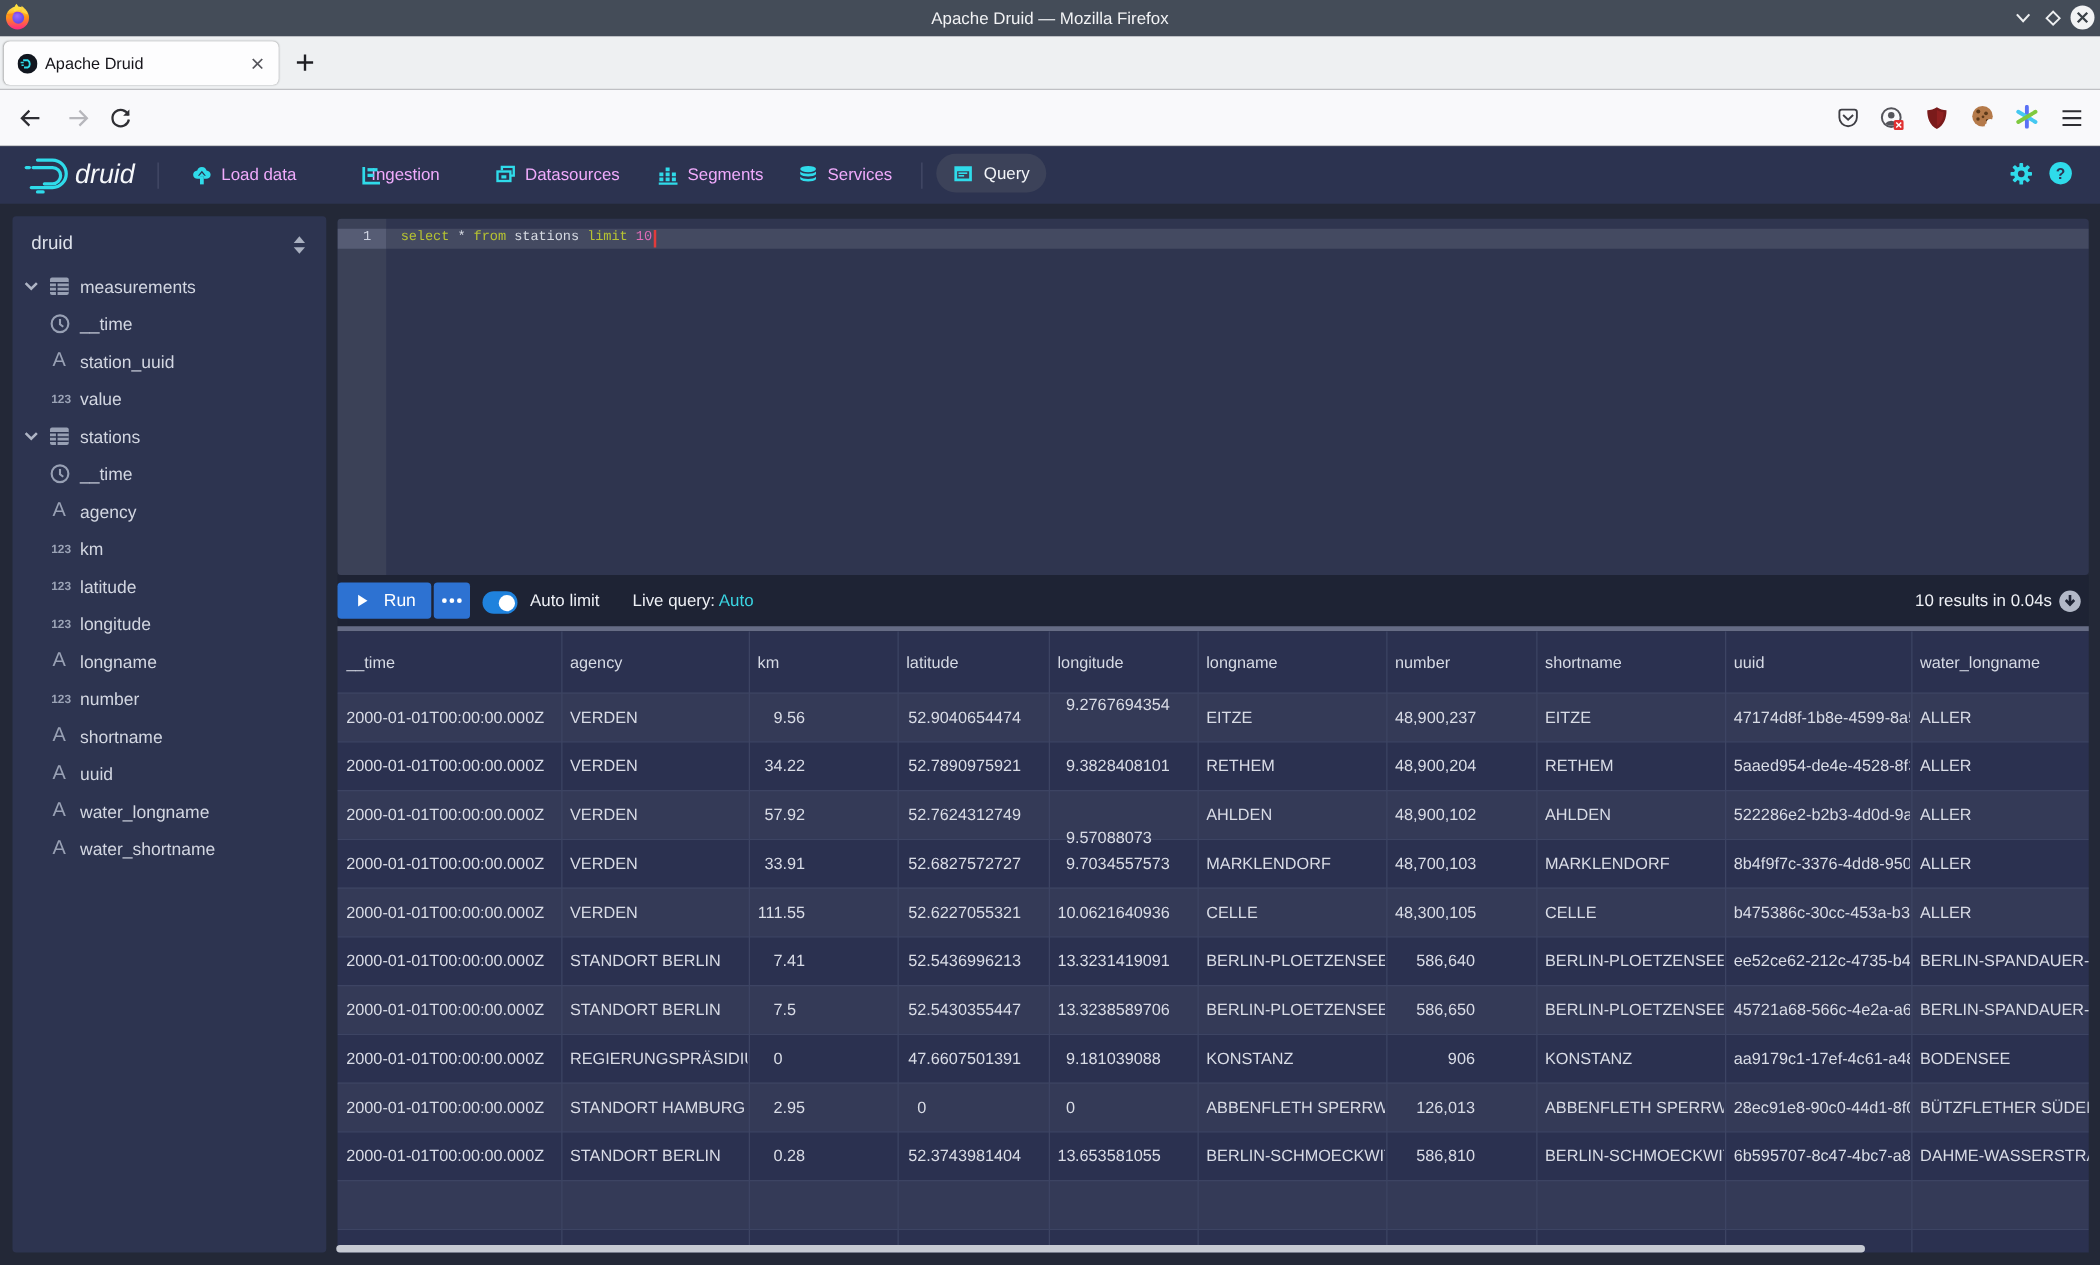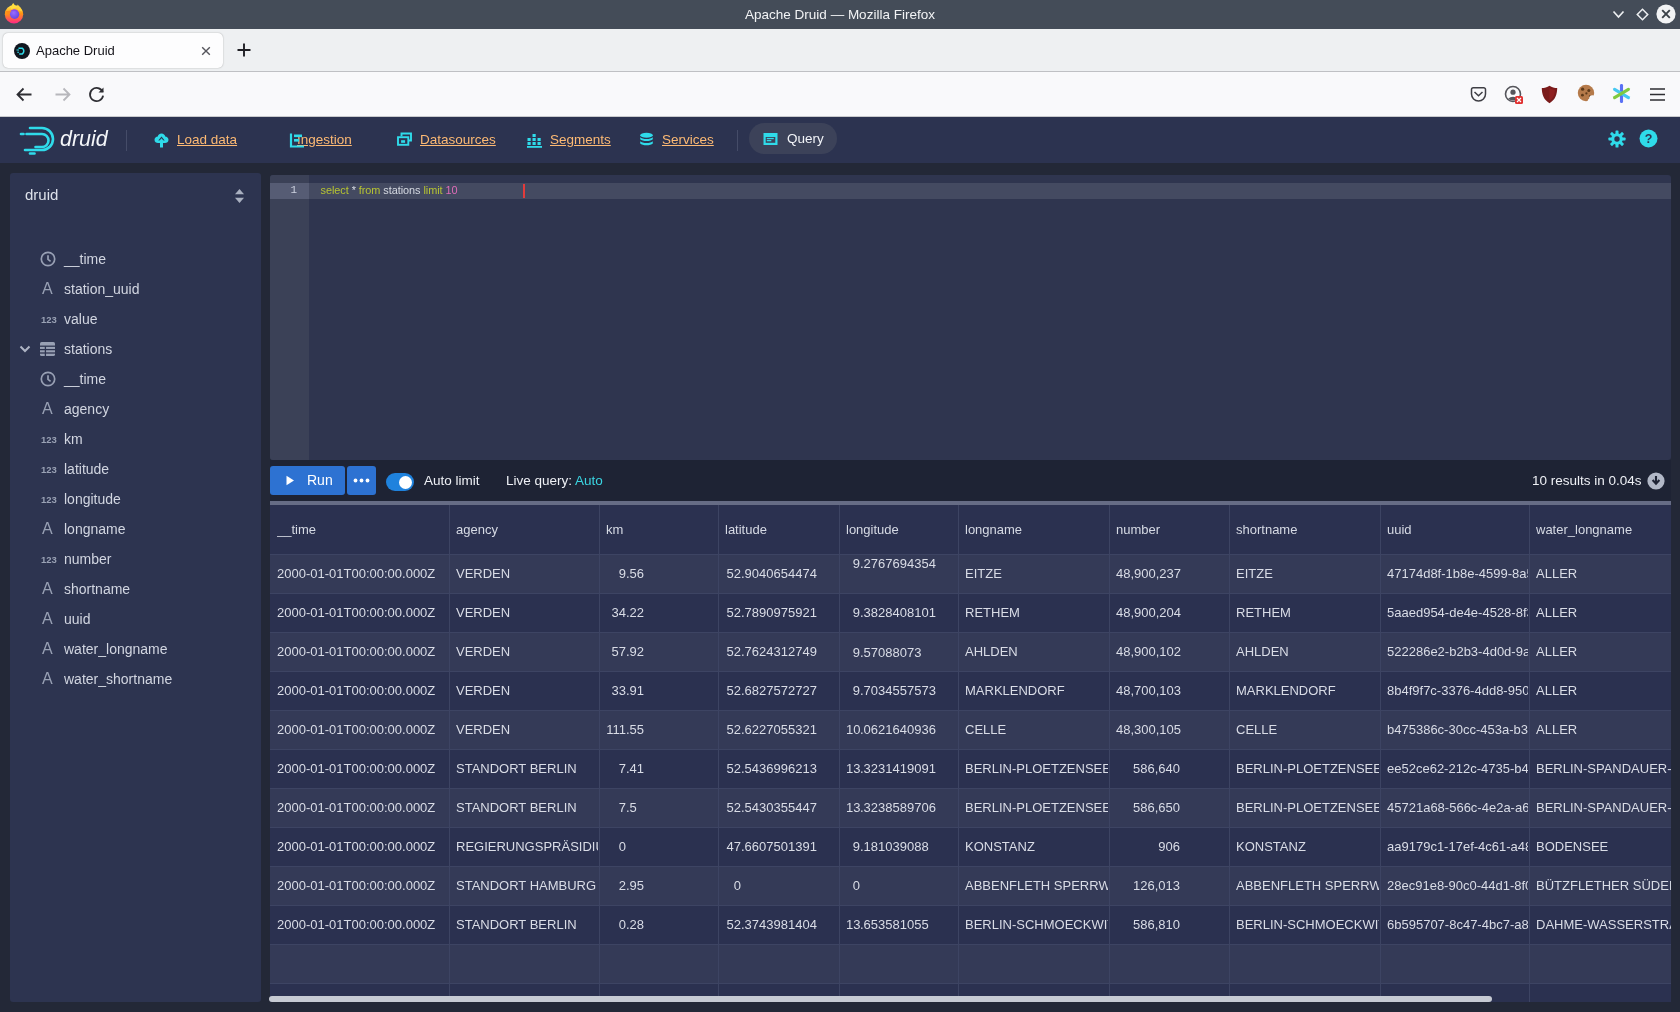--- a/index.html
+++ b/index.html
@@ -11,36 +11,36 @@
 #tabbar { left:0; top:29px; width:1680px; height:43px; background:#eef0f2; border-bottom:1px solid #bfc0c4; }
 #tab { left:3px; top:4px; width:220px; height:35px; background:#fdfdfe; border-radius:5px; box-shadow:0 0 1.5px rgba(0,0,0,.35); }
 #tab .title { left:33px; top:0; line-height:36px; font-size:13px; color:#15141a; position:absolute; }
 #navbar { left:0; top:72px; width:1680px; height:45px; background:#f9f9fb; border-bottom:1px solid #c9cacd; }
 #urlbar { left:233px; top:5px; width:1107px; height:27px; background:#fff; border:1px solid #cfd0d4; border-radius:4px; position:absolute; }
 #urlbar .txt { position:absolute; left:60px; top:0; line-height:26px; font-size:14px; letter-spacing:0.4px; color:#15141a; white-space:nowrap; }
 #urlbar .txt .dim { color:#6b6b70; }
 
 #dheader { left:0; top:117px; width:1680px; height:46px; background:#2c3350; }
 .dsep { position:absolute; top:13px; width:1px; height:21px; background:#454c68; }
-.navitem { position:absolute; top:0; height:46px; line-height:46px; color:#fdba74; font-size:13.5px;text-decoration:underline; }
+.navitem { position:absolute; top:0; height:46px; line-height:46px; color:#f0abfc; font-size:13.5px; }
 .navitem svg { position:absolute; top:15px; left:0; }
 #querypill { position:absolute; left:749px; top:6px; width:88px; height:31px; background:#3c4259; border-radius:16px; color:#f2f4f8; font-size:13.5px; line-height:31px; }
 
 #sidebar { left:10px; top:173px; width:251px; height:829px; background:#2d3450; border-radius:3px; }
 #sidebar .hd { position:absolute; left:15px; top:13px; font-size:15px; color:#dde1ea; }
 .trow { position:absolute; left:0; width:251px; height:30px; color:#d2d6e1; font-size:14px; line-height:30px; }
 .trow .lbl { position:absolute; left:54px; top:0; }
 .trow svg, .trow .i123 { position:absolute; }
 .i123 { left:31px; top:11px; font-size:9.5px; line-height:1; font-weight:bold; color:#9aa2b5; }
 #editor { left:270px; top:175px; width:1401px; height:285px; background:#2f354f; border-radius:3px; overflow:hidden; }
 #gutter { position:absolute; left:0; top:0; width:39px; height:285px; background:#3b4157; }
 #actline { position:absolute; left:39px; top:8px; width:1362px; height:15.5px; background:#444a61; }
 #actgut { position:absolute; left:0; top:8px; width:39px; height:15.5px; background:#565c74; }
 #lnum { position:absolute; left:0; top:8px; width:27px; height:15.5px; text-align:right; font-family:"Liberation Mono",monospace; font-size:11px; line-height:15.5px; color:#ccd1df; }
-#code { position:absolute; left:50.5px; top:8px; height:15.5px; line-height:15.5px; font-family:Liberation Sans, sans-serif; font-size:10.9px; letter-spacing:-0.05px; white-space:pre; color:#d6dae2; }
+#code { position:absolute; left:50.5px; top:8px; height:15.5px; line-height:15.5px; font-family:Liberation Mono, monospace; font-size:10.9px; letter-spacing:-0.05px; white-space:pre; color:#d6dae2; }
 #code .kw { color:#b6c332; }
 #code .num { color:#df6cb8; }
 #cursor { position:absolute; left:252.5px; top:9px; width:2.5px; height:14px; background:#e23b3b; }
 
 #runbar { left:270px; top:460px; width:1401px; height:41px; background:#1e2334; }
 #runbtn { position:absolute; left:0px; top:6px; width:75px; height:29px; background:#2d72d2; border-radius:3px; color:#fff; font-size:14px; line-height:29px; }
 #morebtn { position:absolute; left:77px; top:6px; width:29px; height:29px; background:#2d72d2; border-radius:3px; }
 #toggle { position:absolute; left:116px; top:13px; width:28px; height:18px; background:#1f82dd; border-radius:9px; }
 #toggle .knob { position:absolute; left:13px; top:2.5px; width:13px; height:13px; background:#fff; border-radius:50%; }
 .rbtxt { position:absolute; top:0; height:41px; line-height:41px; font-size:13.5px; color:#eef0f5; }
@@ -230,20 +230,35 @@
       <text x="9.5" y="14" text-anchor="middle" font-family="Liberation Sans" font-size="12.5" font-weight="bold" fill="#2c3350">?</text>
     </svg>
 </div>
 
 <div class="abs" id="sidebar">
     <div class="hd">druid</div>
     <svg style="position:absolute;left:222px;top:15px" width="15" height="16" viewBox="0 0 15 16">
       <path d="M7.5 1 L12 6.3 H3 Z" fill="#a9b0c0"></path>
       <path d="M7.5 15 L12 9.7 H3 Z" fill="#a9b0c0"></path>
     </svg>
+    <div class="trow" style="top:41px">
+      <svg style="left:9px;top:11px" width="12" height="8" viewBox="0 0 12 8">
+        <path d="M1.5 1.5 L6 6 L10.5 1.5" stroke="#aeb4c4" stroke-width="2" fill="none"></path>
+      </svg>
+      <svg style="left:29px;top:7px" width="17" height="16" viewBox="0 0 17 16">
+        <rect x="1" y="1" width="15" height="14" rx="1.6" fill="#98a0b4"></rect>
+        <g stroke="#2d3450" stroke-width="1.3">
+          <path d="M1 5.2 H16"></path>
+          <path d="M1 8.6 H16"></path>
+          <path d="M1 12 H16"></path>
+          <path d="M6.4 5.2 V15"></path>
+        </g>
+      </svg>
+      <span class="lbl">measurements</span>
+    </div>
     <div class="trow" style="top:71px">
       <svg style="left:30px;top:7px" width="16" height="16" viewBox="0 0 16 16">
         <circle cx="8" cy="8" r="6.7" stroke="#98a0b4" stroke-width="1.7" fill="none"></circle>
         <path d="M8 4.2 V8.4 L10.6 10.4" stroke="#98a0b4" stroke-width="1.7" fill="none"></path>
       </svg>
       <span class="lbl">__time</span>
     </div>
     <div class="trow" style="top:101px">
       <div style="position:absolute;left:32px;top:0;font-size:16px;line-height:30px;color:#98a0b4;font-weight:normal">A</div>
       <span class="lbl">station_uuid</span>
@@ -406,21 +421,21 @@
     <div class="cell" style="left:576px;top:88px;width:111px"><span class="ni" style="width:14px">9</span>.3828408101</div>
     <div class="cell" style="left:695px;top:88px;width:143px">RETHEM</div>
     <div class="cell" style="left:846px;top:88px;width:112px"><span class="ni" style="width:64px">48,900,204</span></div>
     <div class="cell" style="left:966px;top:88px;width:143px">RETHEM</div>
     <div class="cell" style="left:1117px;top:88px;width:141px">5aaed954-de4e-4528-8f3a-7c2d91b60e75</div>
     <div class="cell" style="left:1266px;top:88px;width:143px">ALLER</div>
     <div class="cell" style="left:7px;top:127px;width:171px">2000-01-01T00:00:00.000Z</div>
     <div class="cell" style="left:186px;top:127px;width:142px">VERDEN</div>
     <div class="cell" style="left:336px;top:127px;width:111px"><span class="ni" style="width:20px">57</span>.92</div>
     <div class="cell" style="left:455px;top:127px;width:113px"><span class="ni" style="width:16px">52</span>.7624312749</div>
-    <div class="cell" style="left:576px;top:128px;width:111px"><span class="ni" style="width:14px">9</span>.57088073</div>
+    <div class="cell" style="left:576px;top:145px;width:111px"><span class="ni" style="width:14px">9</span>.57088073</div>
     <div class="cell" style="left:695px;top:127px;width:143px">AHLDEN</div>
     <div class="cell" style="left:846px;top:127px;width:112px"><span class="ni" style="width:64px">48,900,102</span></div>
     <div class="cell" style="left:966px;top:127px;width:143px">AHLDEN</div>
     <div class="cell" style="left:1117px;top:127px;width:141px">522286e2-b2b3-4d0d-9a8f-61c47e05b3da</div>
     <div class="cell" style="left:1266px;top:127px;width:143px">ALLER</div>
     <div class="cell" style="left:7px;top:166px;width:171px">2000-01-01T00:00:00.000Z</div>
     <div class="cell" style="left:186px;top:166px;width:142px">VERDEN</div>
     <div class="cell" style="left:336px;top:166px;width:111px"><span class="ni" style="width:20px">33</span>.91</div>
     <div class="cell" style="left:455px;top:166px;width:113px"><span class="ni" style="width:16px">52</span>.6827572727</div>
     <div class="cell" style="left:576px;top:166px;width:111px"><span class="ni" style="width:14px">9</span>.7034557573</div>

